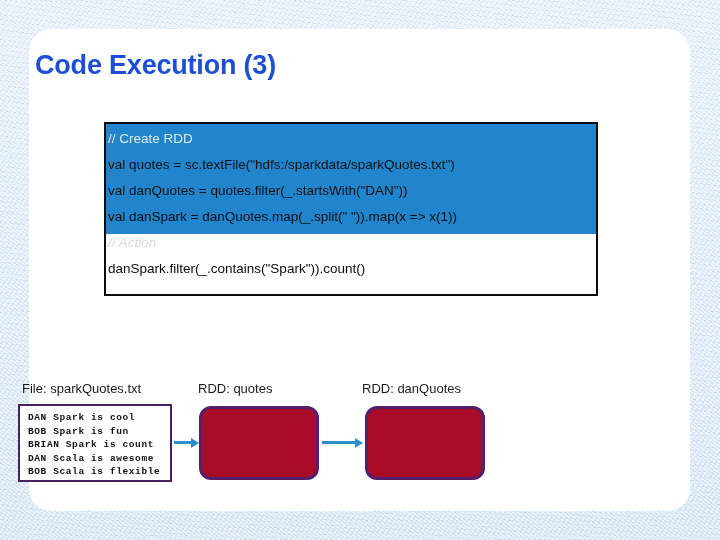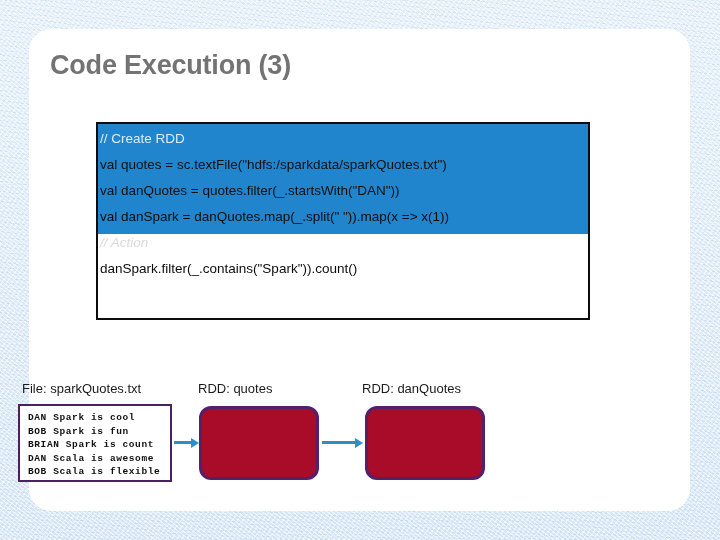--- a/index.html
+++ b/index.html
@@ -34,36 +34,36 @@
     top: 29px;
     width: 661px;
     height: 482px;
     background: #ffffff;
     border-radius: 22px;
   }
 
   
   #page-title {
     position: absolute;
-    left: 50px;
+    left: 35px;
     top: 50px;
     font-size: 27px;
     font-weight: bold;
-    color: #737373;
+    color: #1d4ed8;
     letter-spacing: -0.2px;
     white-space: nowrap;
   }
 
   
   #code-block {
     position: absolute;
-    left: 96px;
+    left: 104px;
     top: 122px;
     width: 494px;
-    height: 198px;
+    height: 174px;
     border: 2px solid #0c0c0c;
     box-sizing: border-box;
     background: #ffffff;
     overflow: hidden;
   }
   #code-highlight {
     position: absolute;
     left: 0;
     top: 0;
     width: 100%;

